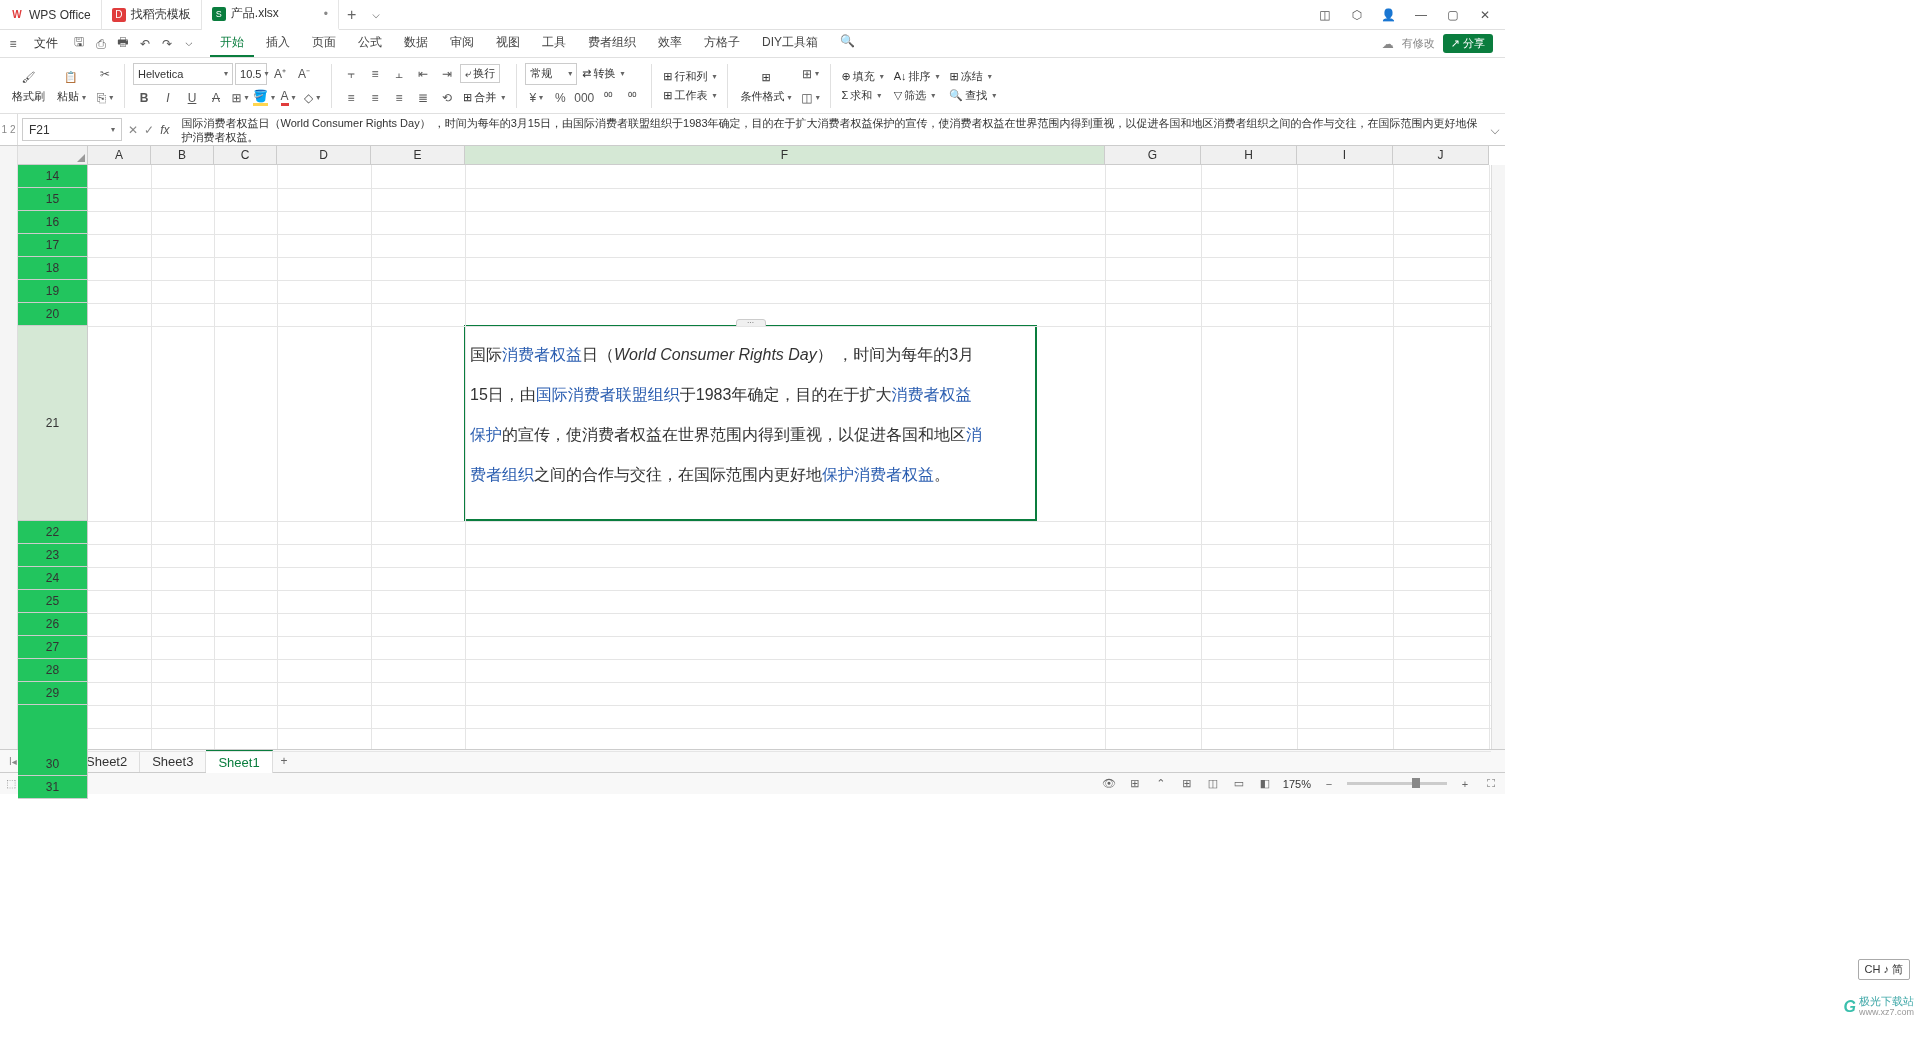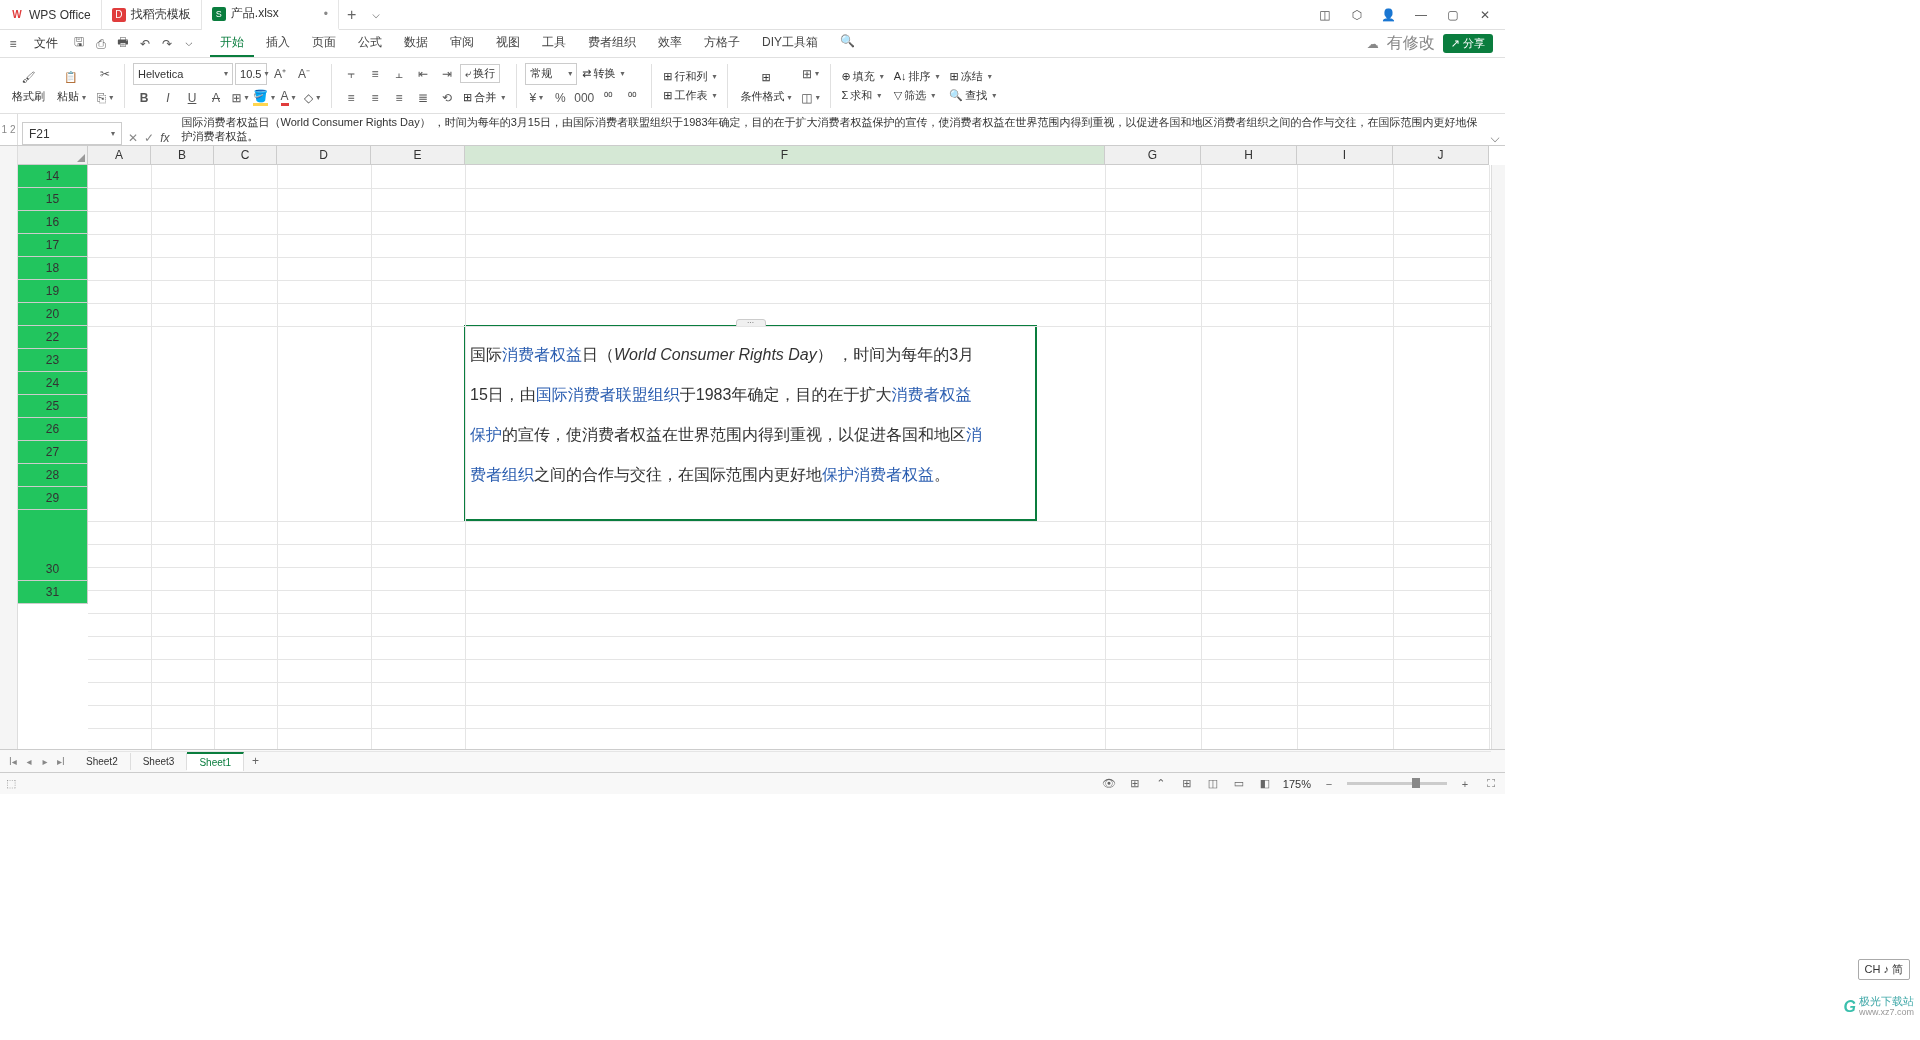--- a/index.html
+++ b/index.html
@@ -37,21 +37,21 @@
 .font-select { display: flex; align-items: center; border: 1px solid #ccc; height: 22px; padding: 0 4px; font-size: 11px; }
 .font-name { width: 100px; }
 .font-size { width: 32px; }
 .dropdown-arrow { font-size: 8px; margin-left: 3px; color: #666; }
 .ribbon-row { display: flex; gap: 2px; align-items: center; }
 .ribbon-col { display: flex; flex-direction: column; gap: 2px; }
 .label-btn { display: flex; align-items: center; gap: 2px; font-size: 11px; padding: 1px 3px; }
 .wrap-btn { border: 1px solid #ccc; padding: 1px 4px; font-size: 11px; display: flex; align-items: center; gap: 2px; }
 
 
-.formula-bar { height: 32px; display: flex; align-items: flex-end; border-bottom: 1px solid #ccc; }
+.formula-bar { height: 32px; display: flex; align-items: center; border-bottom: 1px solid #ccc; }
 .side-num { width: 18px; font-size: 10px; text-align: center; color: #888; align-self: stretch; display: flex; flex-direction: column; justify-content: center; border-right: 1px solid #ddd; }
 .name-box { width: 100px; height: 23px; border: 1px solid #ccc; display: flex; align-items: center; padding: 0 6px; margin-left: 4px; }
 .name-box-arrow { margin-left: auto; font-size: 8px; color: #666; }
 .fx-btns { display: flex; align-items: center; padding: 0 6px; gap: 6px; }
 .fx-label { font-style: italic; color: #555; }
 .formula-input { flex: 1; padding: 2px 6px; font-size: 11px; line-height: 14px; }
 .formula-expand { width: 20px; text-align: center; color: #666; }
 
 
 .grid-area { position: relative; height: 603px; display: flex; }
@@ -71,21 +71,21 @@
 .cell-content { padding: 8px 4px; font-size: 16px; line-height: 2.5; font-family: "SimSun", serif; }
 .cell-content .link { color: #2a5db0; }
 .cell-content .italic { font-style: italic; font-family: Arial, sans-serif; }
 .col-collapse { position: absolute; top: -8px; left: 50%; transform: translateX(-50%); width: 30px; height: 8px; background: #f0f0f0; border: 1px solid #ccc; border-radius: 3px 3px 0 0; font-size: 7px; text-align: center; line-height: 6px; color: #666; }
 .vscroll { position: absolute; right: 0; top: 19px; bottom: 0; width: 14px; background: #f5f5f5; border-left: 1px solid #ddd; }
 
 
 .sheet-bar { height: 23px; display: flex; align-items: center; border-top: 1px solid #ccc; background: #f8f8f8; }
 .sheet-nav { display: flex; gap: 2px; padding: 0 6px; }
 .sheet-nav-btn { width: 14px; text-align: center; color: #888; font-size: 10px; }
-.sheet-tab { padding: 3px 12px; font-size: 10px; color: #333; border-right: 1px solid #ddd; }
+.sheet-tab { padding: 3px 12px; font-size: 13px; color: #333; border-right: 1px solid #ddd; }
 .sheet-tab.active { background: #fff; color: #0a7d3e; font-weight: 500; border-top: 2px solid #0a7d3e; }
 .sheet-add { padding: 0 8px; color: #666; }
 
 
 .status-bar { height: 22px; display: flex; align-items: center; border-top: 1px solid #ccc; background: #f8f8f8; padding: 0 6px; font-size: 11px; }
 .status-right { margin-left: auto; display: flex; align-items: center; gap: 10px; }
 .zoom-slider { width: 100px; height: 3px; background: #ccc; position: relative; }
 .zoom-thumb { position: absolute; width: 8px; height: 10px; background: #888; top: -4px; left: 65%; }
 .view-btn { width: 16px; height: 16px; display: flex; align-items: center; justify-content: center; color: #666; }
 
@@ -148,21 +148,21 @@
     <span class="menu-tab">视图</span>
     <span class="menu-tab">工具</span>
     <span class="menu-tab">费者组织</span>
     <span class="menu-tab">效率</span>
     <span class="menu-tab">方格子</span>
     <span class="menu-tab">DIY工具箱</span>
     <span class="menu-tab">🔍</span>
   </div>
   <div class="menubar-right">
     <span style="color:#888">☁</span>
-    <span style="color:#888;font-size:16px">有修改</span>
+    <span style="color:#888;font-size:11px">有修改</span>
     <span class="share-btn">↗ <span>分享</span></span>
   </div>
 </div>
 
 <div class="ribbon">
   <div class="big-btn">
     <span class="big-btn-icon">🖌</span>
     <span>格式刷</span>
   </div>
   <div class="big-btn">
@@ -310,20 +310,21 @@
       <div class="col-h" style="width: 96px;">J</div>
     </div>
   <div class="row-headers" id="row-headers">
       <div class="row-h" style="height: 23px;">14</div>
       <div class="row-h" style="height: 23px;">15</div>
       <div class="row-h" style="height: 23px;">16</div>
       <div class="row-h" style="height: 23px;">17</div>
       <div class="row-h" style="height: 23px;">18</div>
       <div class="row-h" style="height: 23px;">19</div>
       <div class="row-h" style="height: 23px;">20</div>
+      <div class="row-h sel" style="height: 195px;">21</div>
       <div class="row-h" style="height: 23px;">22</div>
       <div class="row-h" style="height: 23px;">23</div>
       <div class="row-h" style="height: 23px;">24</div>
       <div class="row-h" style="height: 23px;">25</div>
       <div class="row-h" style="height: 23px;">26</div>
       <div class="row-h" style="height: 23px;">27</div>
       <div class="row-h" style="height: 23px;">28</div>
       <div class="row-h" style="height: 23px;">29</div>
       <div class="row-h" style="height: 23px; margin-top: 48px;">30</div>
       <div class="row-h" style="height: 23px;">31</div>

